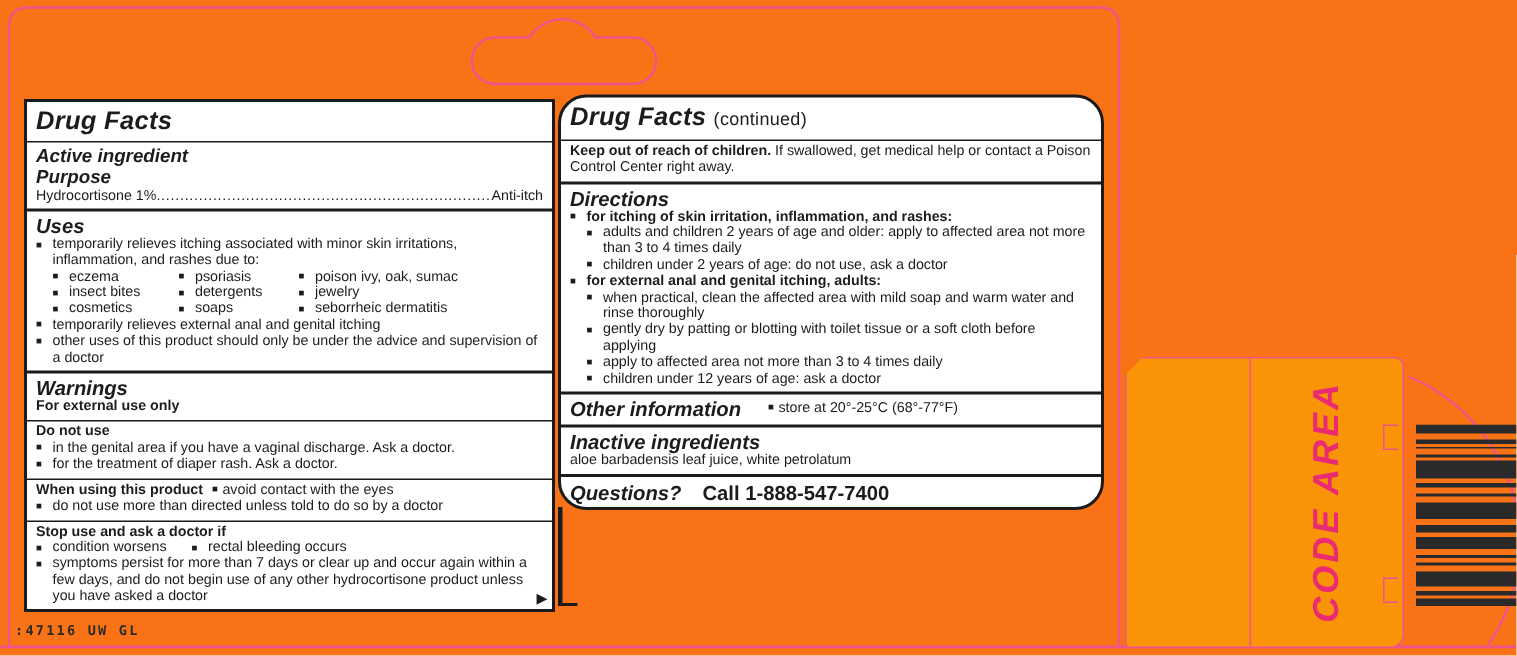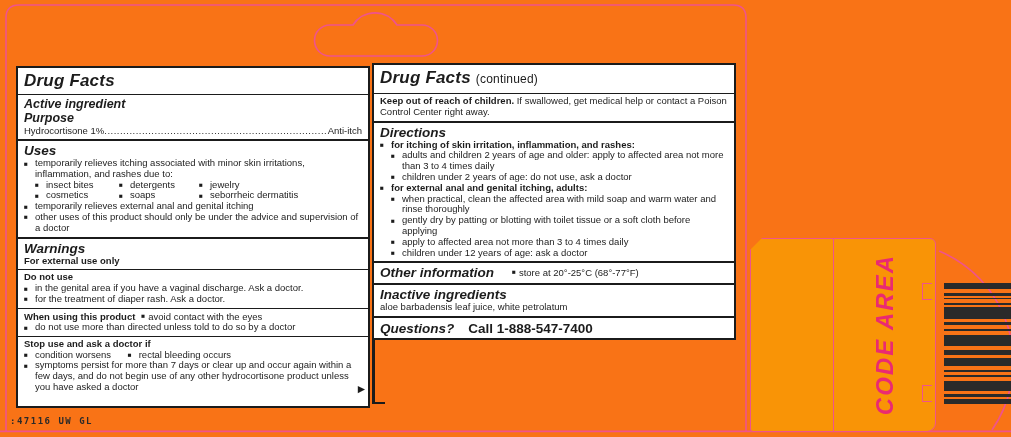--- a/index.html
+++ b/index.html
@@ -5,21 +5,21 @@
   html,body { margin:0; padding:0; background:#fff; }
   .canvas {
     position:relative; width:1011px; height:437px; background:#f97316;
     overflow:hidden; font-family:"Liberation Sans", sans-serif; color:var(--ink,#1c1c1c);
   }
   svg.dieline { position:absolute; left:0; top:0; pointer-events:none; }
 
   
   .panel { position:absolute; background:#fff; border:2.5px solid #1b1b1b; box-sizing:border-box; overflow:hidden; }
   .panel-left  { left:16px;  top:66px; width:354px; height:342px; }
-  .panel-right { left:372px; top:63px; width:364px; height:277px; }
+  .panel-right { left:372px; top:63px; width:364px; height:277px;border-radius:19px; }
   .sec { padding:2px 6px 3px 6px; }
   .t1 { border-top:1.3px solid #1b1b1b; }
   .t2 { border-top:2.6px solid #1b1b1b; }
 
   .df-title { font:italic 700 17px/21px "Liberation Sans",sans-serif; letter-spacing:.2px; }
   .df-title .cont { font:400 12px/21px "Liberation Sans",sans-serif; font-style:normal; }
   .sect-h { font:italic 700 13.5px/15px "Liberation Sans",sans-serif; }
   .txt { font-size:9.5px; line-height:10.8px; }
   .bh { font-weight:700; }
 
@@ -93,20 +93,25 @@
       </div>
       <div class="lead-row">
         <span>Hydrocortisone 1%</span>
         <span class="leader"></span>
         <span>Anti-itch</span>
       </div>
     </div>
     <div class="sec t2 txt">
       <div class="sect-h">Uses</div>
       <div class="li"><span class="bl">■</span><span>temporarily relieves itching associated with minor skin irritations, inflammation, and rashes due to:</span></div>
+      <div class="ugrid">
+        <div class="li"><span class="bl">■</span><span>eczema</span></div>
+        <div class="li"><span class="bl">■</span><span>psoriasis</span></div>
+        <div class="li"><span class="bl">■</span><span>poison ivy, oak, sumac</span></div>
+      </div>
       <div class="ugrid">
         <div class="li"><span class="bl">■</span><span>insect bites</span></div>
         <div class="li"><span class="bl">■</span><span>detergents</span></div>
         <div class="li"><span class="bl">■</span><span>jewelry</span></div>
       </div>
       <div class="ugrid">
         <div class="li"><span class="bl">■</span><span>cosmetics</span></div>
         <div class="li"><span class="bl">■</span><span>soaps</span></div>
         <div class="li"><span class="bl">■</span><span>seborrheic dermatitis</span></div>
       </div>

